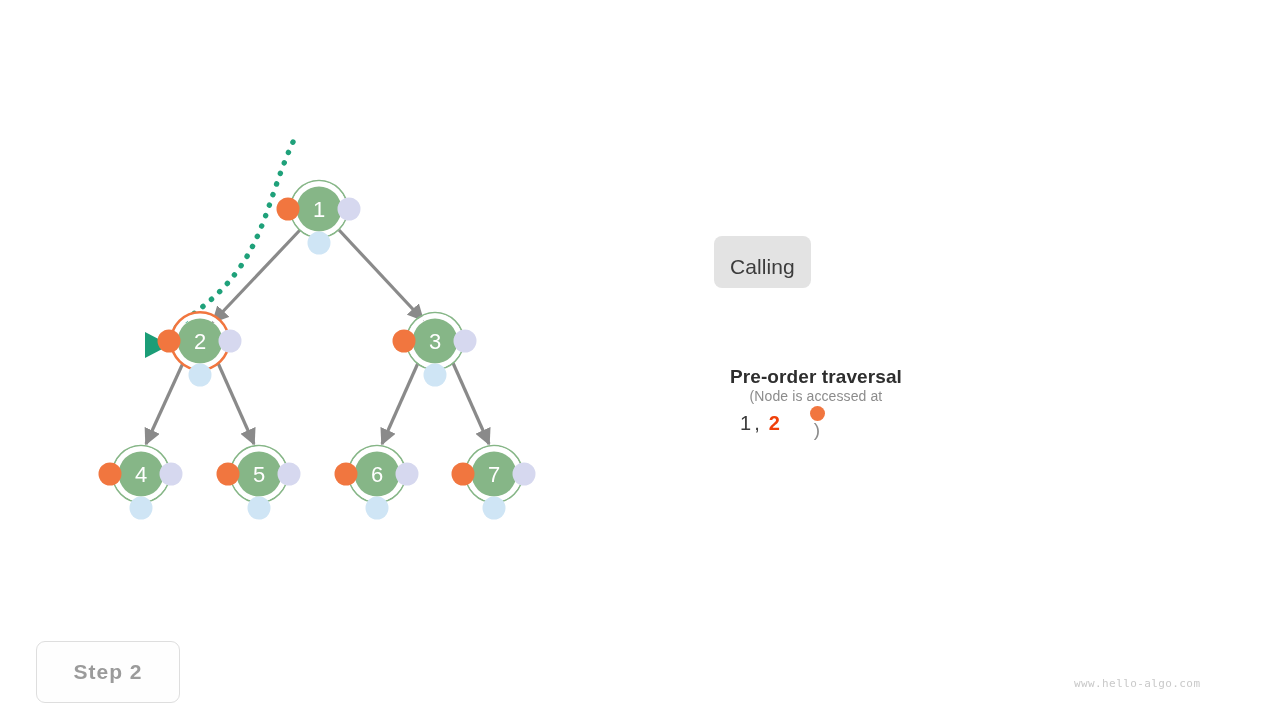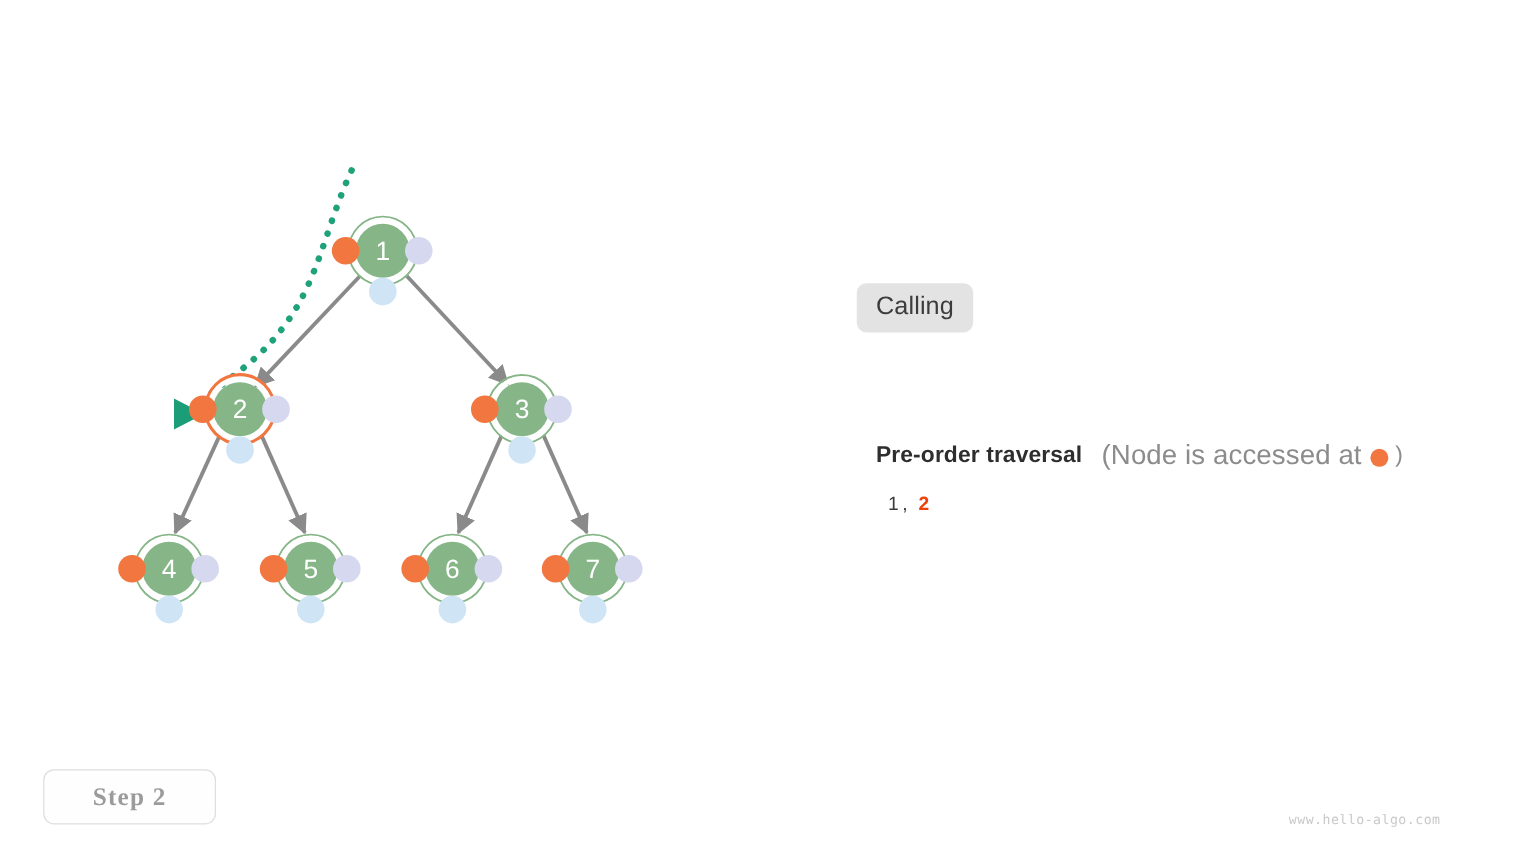--- a/index.html
+++ b/index.html
@@ -34,48 +34,48 @@
   .state-line {
     font-size: 21px;
     color: #3c3c3c;
     line-height: 1;
     letter-spacing: 0.1px;
   }
   .state-calling {
     display: inline-block;
     background: #e3e3e3;
     border-radius: 8px;
-    padding: 9px 16px 11px 16px;
+    padding: 20px 16px 11px 16px;
     margin-left: 0;
   }
   .state-returning {
     display: inline-block;
     padding: 9px 16px 11px 16px;
     margin-top: 1px;
   }
 
   .traversal-head {
     position: absolute;
     left: 730px;
     top: 366px;
     white-space: nowrap;
     display: flex;
     align-items: center;
     font-size: 19px;
+    flex-direction: column;
   }
   .traversal-title {
     font-weight: bold;
     color: #2e2e2e;
     font-size: 19px;
     letter-spacing: 0.1px;
   }
   .traversal-note {
     color: #8c8c8c;
-    font-size: 23px;
-    margin-left: 16px;
+    font-size: 14px;
     letter-spacing: 0.1px;
   }
   .note-dot {
     display: inline-block;
     width: 15px;
     height: 15px;
     border-radius: 50%;
     background: #f1763f;
     margin: 0 4px 0 7px;
     position: relative;
@@ -84,45 +84,45 @@
   .note-paren {
     color: #8c8c8c;
     font-size: 19px;
     margin-left: 2px;
   }
 
   .sequence {
     position: absolute;
     left: 740px;
     top: 412px;
-    font-size: 16px;
+    font-size: 20px;
     color: #3c3c3c;
     letter-spacing: 1px;
   }
   .seq-item { margin-right: 2px; }
   .seq-sep { margin-right: 8px; color:#3c3c3c; }
   .seq-current {
     color: #f0400a;
     font-weight: bold;
   }
 
   
   .step-badge {
     position: absolute;
     left: 36px;
     top: 641px;
     width: 144px;
-    height: 46px;
+    height: 62px;
     border: 1.6px solid #dedede;
     border-radius: 9px;
     background: #fefefe;
     display: flex;
     align-items: center;
     justify-content: center;
-    font-family: Liberation Serif, serif;
+    font-family: Liberation Sans, sans-serif;
     font-weight: bold;
     font-size: 21px;
     color: #9b9b9b;
     letter-spacing: 1px;
     box-sizing: border-box;
   }
 
   
   .watermark {
     position: absolute;

